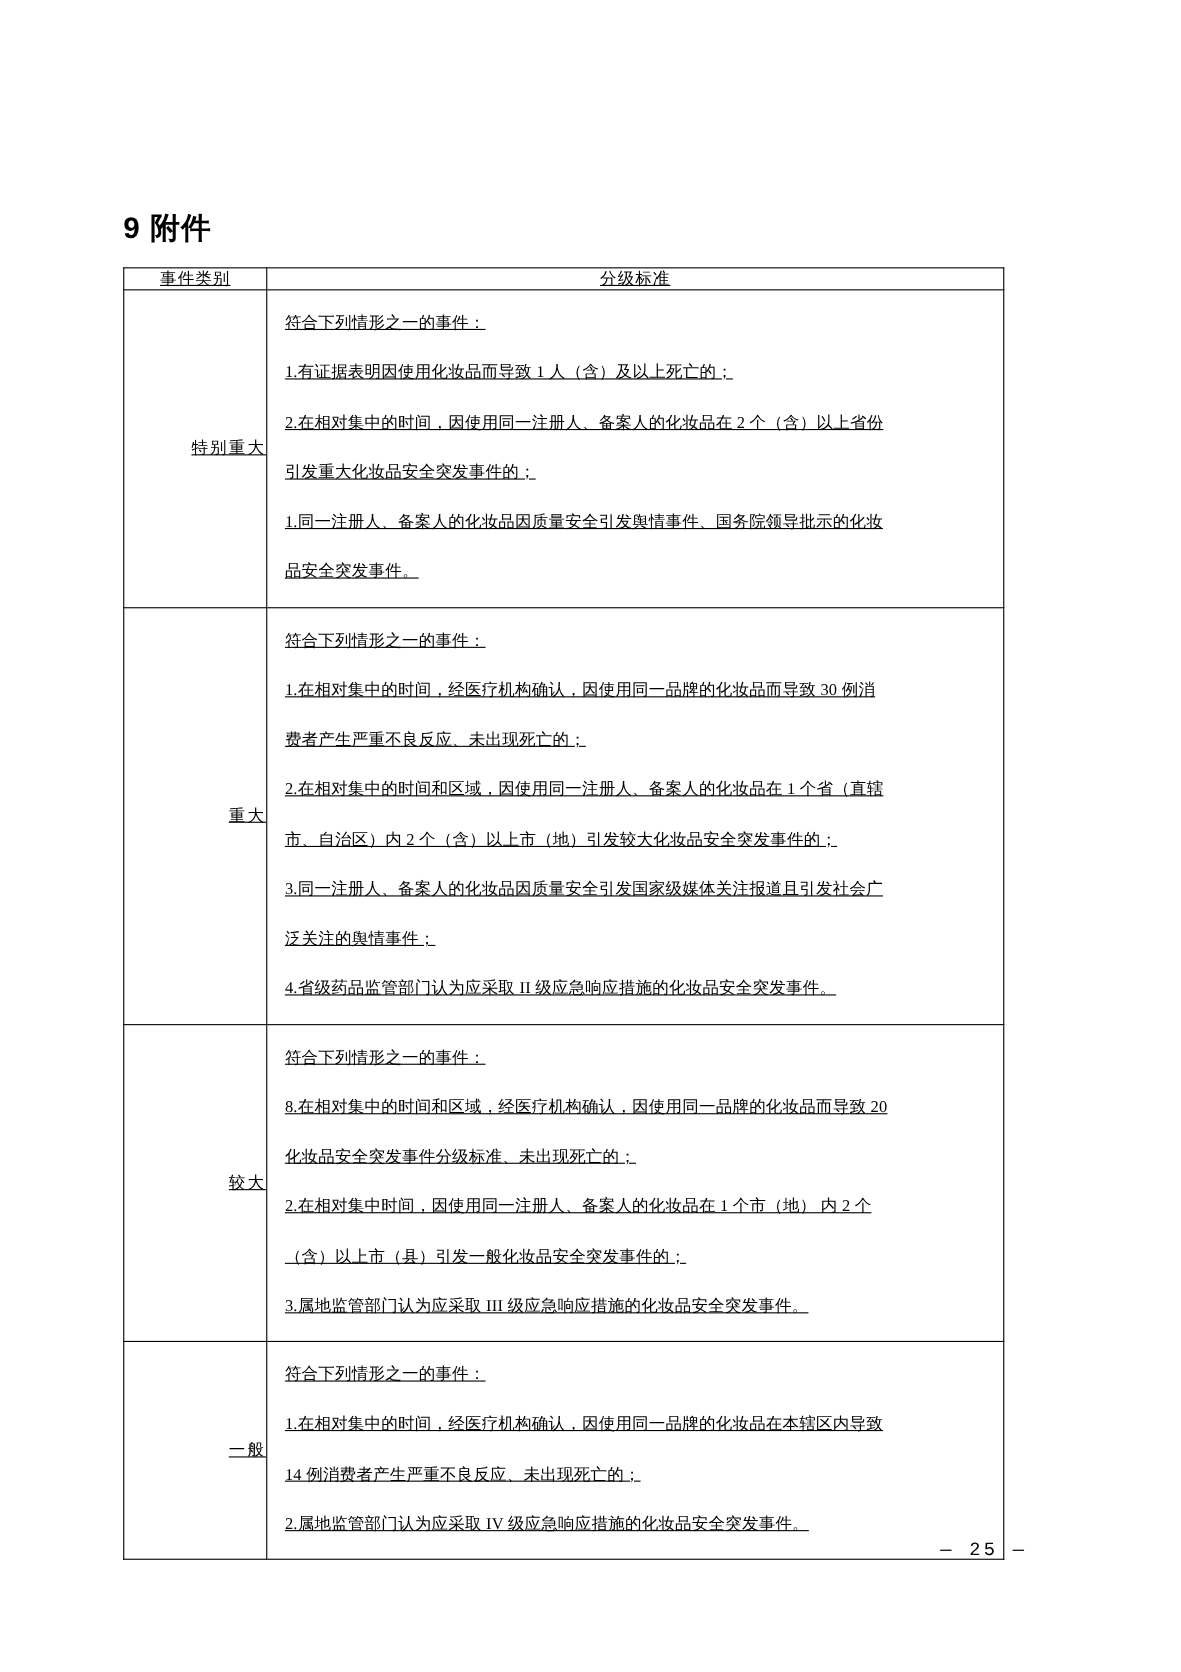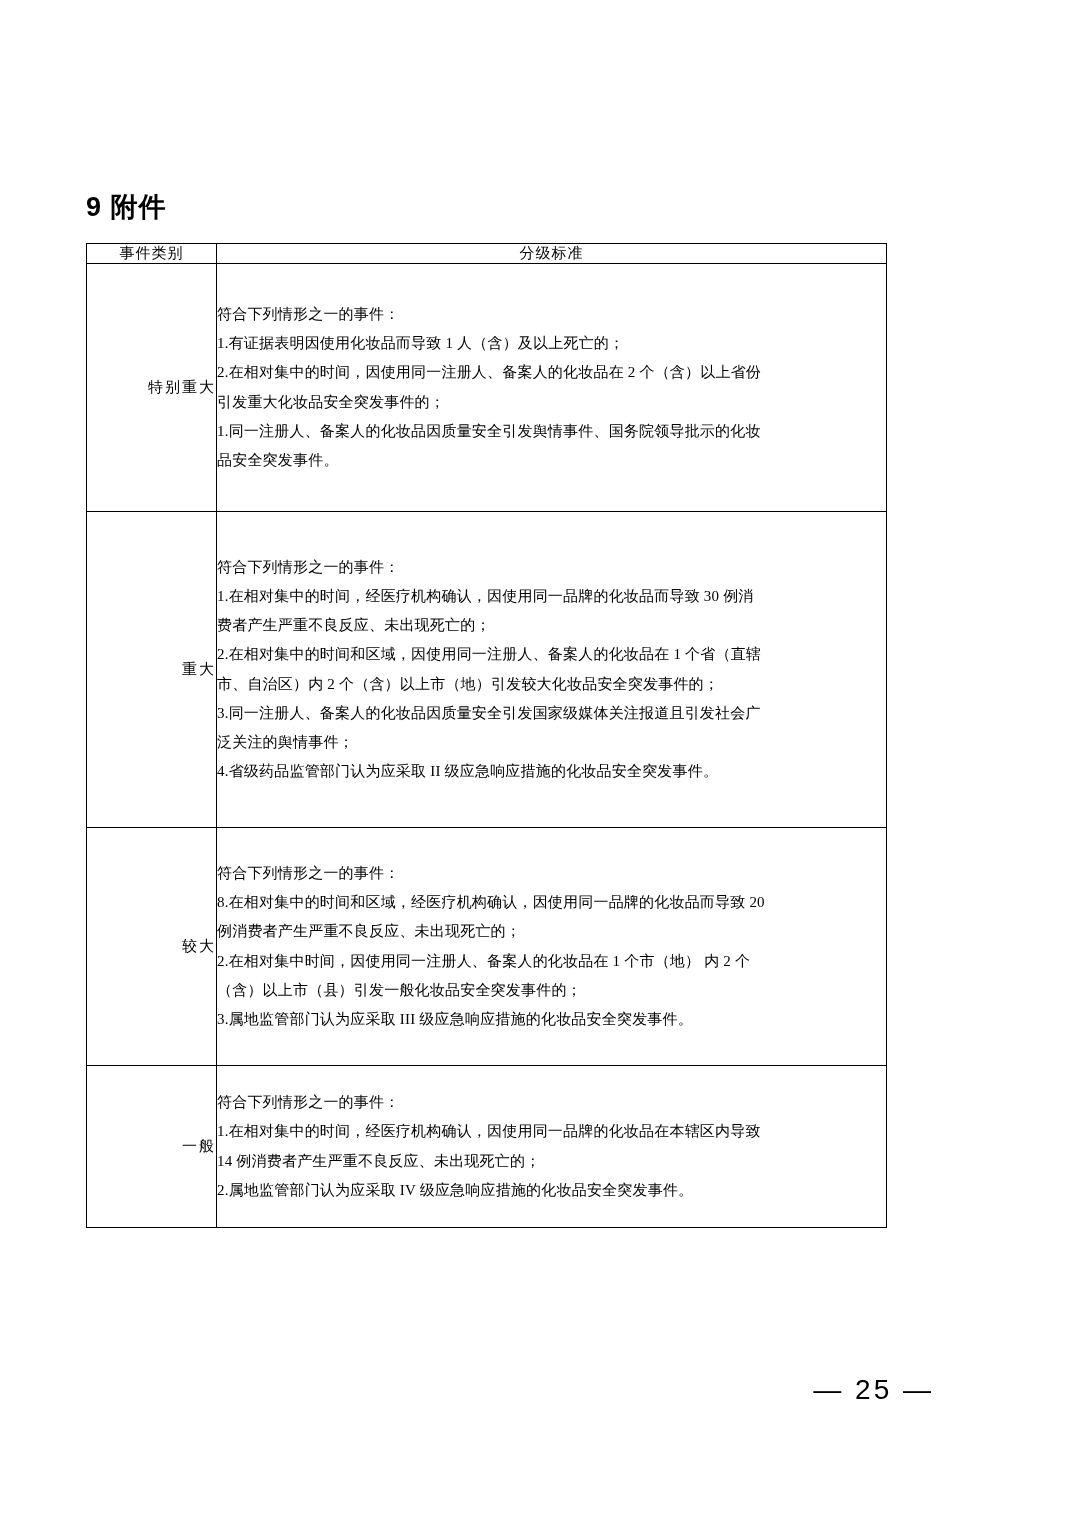--- a/index.html
+++ b/index.html
@@ -15,21 +15,21 @@
     position: relative;
     overflow: hidden;
   }
   .page {
     position: absolute;
     left: 0;
     top: 0;
     width: 1074px;
     height: 1520px;
     box-sizing: border-box;
-    padding: 190px 140px 0 86px;
+    padding: 190px 140px 0 112px;
   }
   .heading-1 {
     font-family: "Liberation Sans", "DejaVu Sans", sans-serif;
     font-size: 27px;
     font-weight: bold;
     letter-spacing: 1px;
     margin: 0 0 18px 0;
     line-height: 1.3;
   }
   .heading-2 {
@@ -42,20 +42,21 @@
   }
   table.grade-table {
     border-collapse: collapse;
     width: 800px;
     table-layout: fixed;
   }
   table.grade-table td, table.grade-table th {
     border: 1px solid #000000;
     vertical-align: middle;
     padding: 0;
+    text-decoration: underline;
   }
   .col-category { width: 130px; }
   .col-criteria { width: 670px; }
   .hdr {
     text-align: center;
     font-size: 15px;
     font-weight: normal;
     padding: 12px 0;
     letter-spacing: 1px;
   }
@@ -66,29 +67,29 @@
     padding: 6px 4px;
   }
   .crit-cell {
     font-size: 15px;
     line-height: 1.95;
     padding: 12px 4px 12px 14px;
     text-align: justify;
     letter-spacing: 0.2px;
   }
   .crit-cell p {
-    margin: 0;
+    margin: 16px;
     white-space: nowrap;
   }
   .page-number {
     position: absolute;
     right: 140px;
-    bottom: 114px;
-    font-family: Liberation Sans, sans-serif;
-    font-size: 28px;
+    bottom: 100px;
+    font-family: Liberation Mono, monospace;
+    font-size: 17px;
     letter-spacing: 3px;
   }
 </style>
 </head>
 <body>
 
 <div class="page">
 
   <h1 class="heading-1">9 附件</h1>
 
@@ -126,21 +127,21 @@
           <p>3.同一注册人、备案人的化妆品因质量安全引发国家级媒体关注报道且引发社会广</p>
           <p>泛关注的舆情事件；</p>
           <p>4.省级药品监管部门认为应采取 II 级应急响应措施的化妆品安全突发事件。</p>
         </td>
       </tr>
       <tr style="height:238px;">
         <td class="cat-cell">较大</td>
         <td class="crit-cell">
           <p>符合下列情形之一的事件：</p>
           <p>8.在相对集中的时间和区域，经医疗机构确认，因使用同一品牌的化妆品而导致 20</p>
-          <p>例消费者产生严重不良反应、未出现死亡的；</p>
+          <p>化妆品安全突发事件分级标准、未出现死亡的；</p>
           <p>2.在相对集中时间，因使用同一注册人、备案人的化妆品在 1 个市（地） 内 2 个</p>
           <p>（含）以上市（县）引发一般化妆品安全突发事件的；</p>
           <p>3.属地监管部门认为应采取 III 级应急响应措施的化妆品安全突发事件。</p>
         </td>
       </tr>
       <tr style="height:162px;">
         <td class="cat-cell">一般</td>
         <td class="crit-cell">
           <p>符合下列情形之一的事件：</p>
           <p>1.在相对集中的时间，经医疗机构确认，因使用同一品牌的化妆品在本辖区内导致</p>

